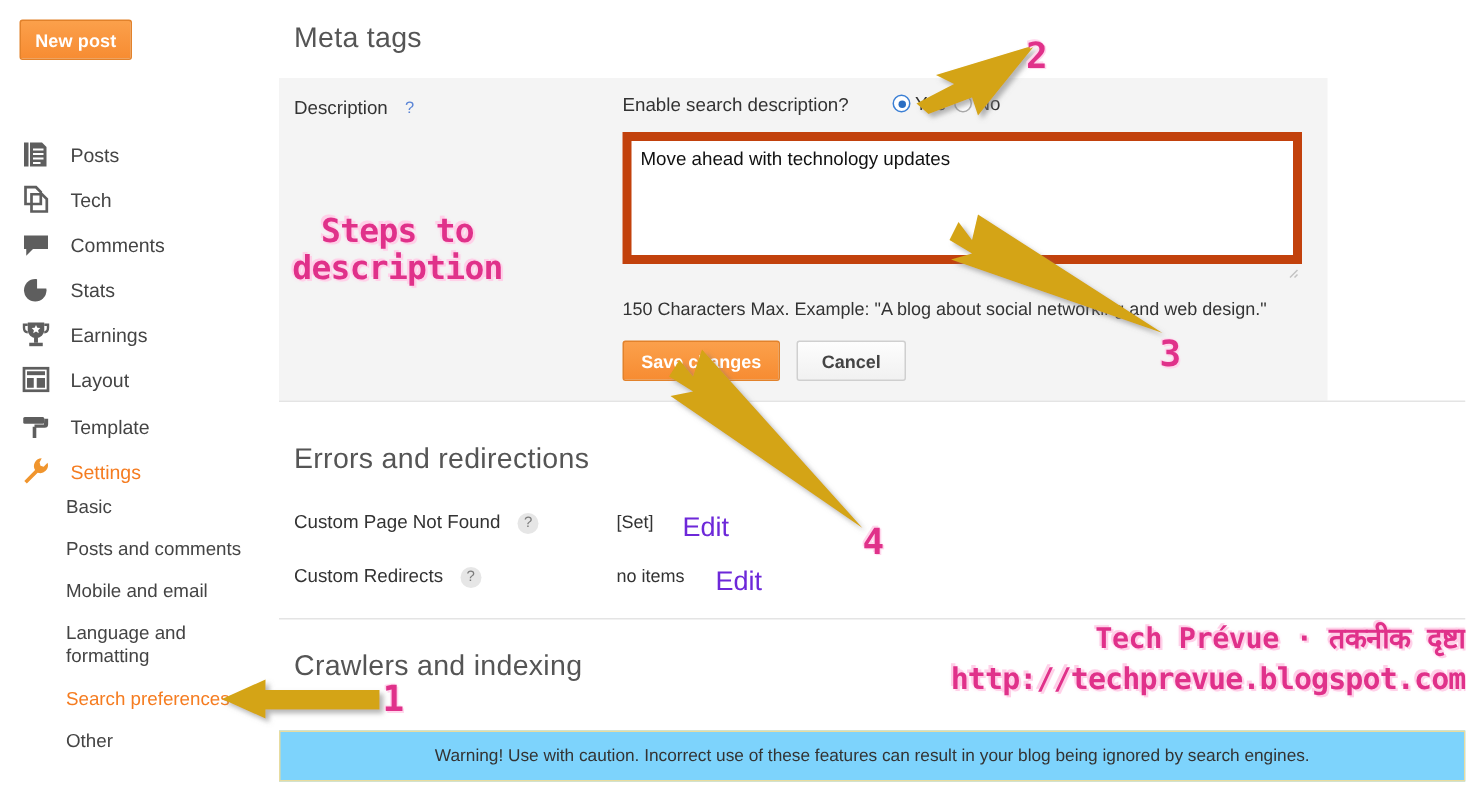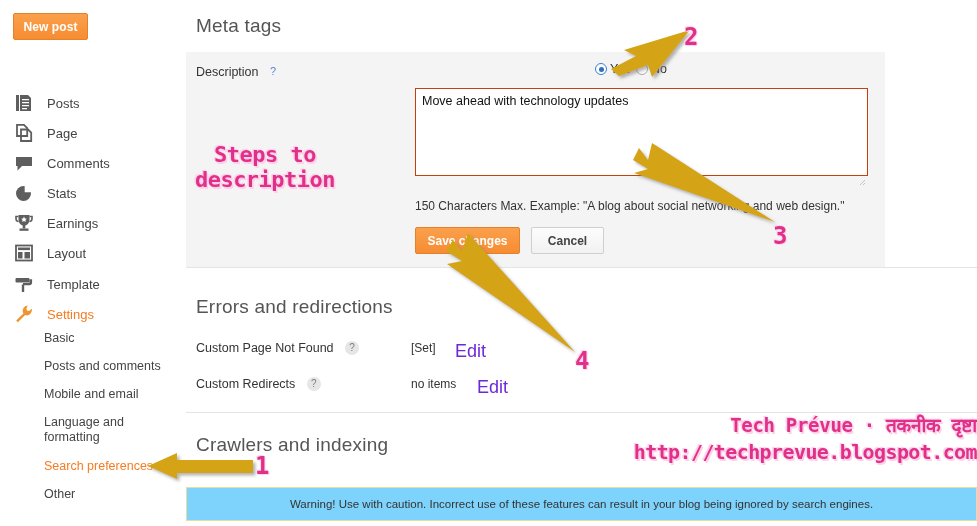--- a/index.html
+++ b/index.html
@@ -73,21 +73,21 @@
     border: 1px solid #a9a9a9; background: #fff; display: inline-block; position: relative;
   }
   .radio.on { border-color: #3b7fd4; }
   .radio.on::after {
     content: ""; position: absolute; left: 2.5px; top: 2.5px;
     width: 5px; height: 5px; border-radius: 50%; background: #2b6ec2;
   }
 
   #desc-textarea {
     position: absolute; left: 229px; top: 88px; width: 453px; height: 88px;
-    background: #fff; border: 1px solid #c2410c;
+    background: #fff; border: 6px solid #c2410c;
     font-size: 12.5px; color: #111; padding: 4px 6px; line-height: 16px;
     resize: none; font-family: "Liberation Sans", sans-serif; overflow: hidden;
   }
   #resize-grip {
     position: absolute; left: 670px; top: 176px; width: 10px; height: 10px;
     opacity: .45;
   }
   #char-hint { position: absolute; left: 229px; top: 199px; font-size: 12px; color: #333; }
 
   #save-btn {
@@ -158,21 +158,21 @@
         <path fill="#fff" d="M8 6h7v1.3H8zM8 9h7v1.3H8zM8 12h7v1.3H8zM8 15h5v1.3H8z"></path>
       </svg>
       <span>Posts</span>
     </div>
 
     <div class="nav-main" style="top:118px">
       <svg class="ico" viewBox="0 0 20 20">
         <path fill="none" stroke="#5e5e5e" stroke-width="1.8" d="M3 1.8h7l3.2 3.2v8H3z"></path>
         <path fill="none" stroke="#5e5e5e" stroke-width="1.8" d="M7 6.5h7l3.2 3.2v8.3H7z"></path>
       </svg>
-      <span>Page</span>
+      <span>Tech</span>
     </div>
 
     <div class="nav-main" style="top:148px">
       <svg class="ico" viewBox="0 0 20 20">
         <path fill="#5e5e5e" d="M2 4h16v9H8l-4.5 4.5V13H2z"></path>
       </svg>
       <span>Comments</span>
     </div>
 
     <div class="nav-main" style="top:178px">
@@ -244,20 +244,21 @@
 
     <div class="section-title" style="left:10px; top:15px;">Meta tags</div>
 
     <div id="meta-panel">
       <div class="field-label" style="left:10px; top:13px;">
         <span>Description</span>
         <span class="help-q">?</span>
       </div>
     </div>
 
+    <div id="enable-label">Enable search description?</div>
 
     <div class="radio-wrap" style="left:409px; top:62px;">
       <span class="radio on"></span>
       <span>Yes</span>
     </div>
     <div class="radio-wrap" style="left:450px; top:62px;">
       <span class="radio"></span>
       <span>No</span>
     </div>
 

